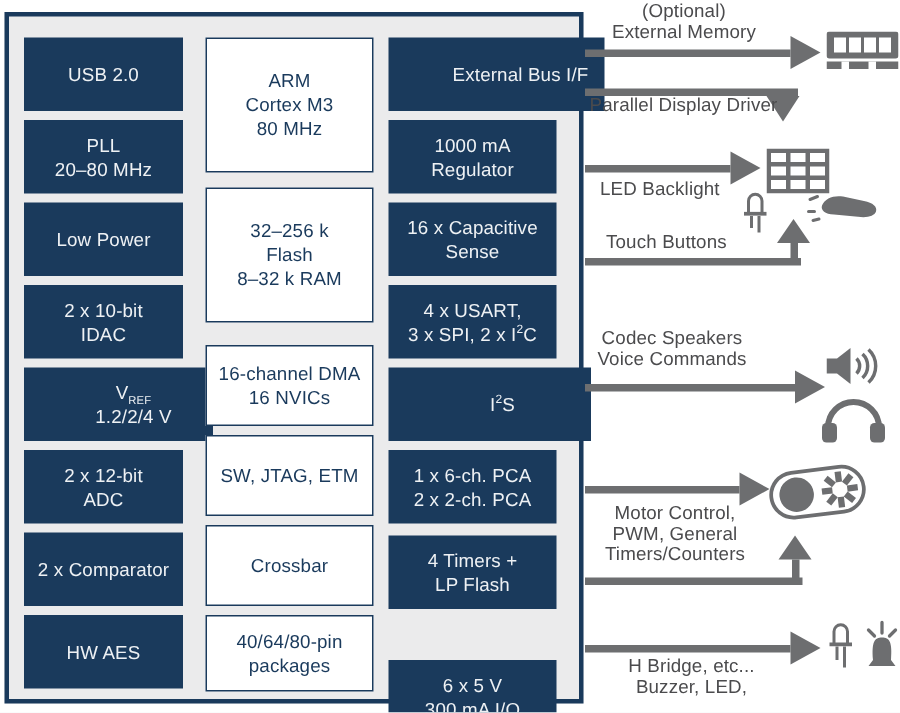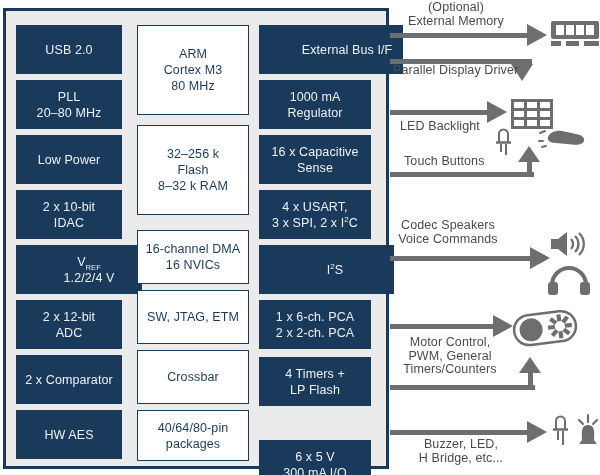--- a/index.html
+++ b/index.html
@@ -219,17 +219,17 @@
   <svg class="icon" style="left:551px;top:412px;" width="18" height="34" viewBox="0 0 18 34">
     <path d="M5,17 V9 a4.5,4.5 0 0 1 9,0 V17" fill="none" stroke="#6d6e70" stroke-width="2"></path>
     <path d="M2,17.5 H17" stroke="#6d6e70" stroke-width="2.5" fill="none"></path>
     <path d="M7,19 V28 M12,19 V33" stroke="#6d6e70" stroke-width="2" fill="none"></path>
   </svg>
   <svg class="icon" style="left:575px;top:412px;" width="26" height="34" viewBox="0 0 26 34">
     <path d="M4,8 L8,12 M13,3 V10 M22,8 L18,12" stroke="#6d6e70" stroke-width="2.2" fill="none" stroke-linecap="round"></path>
     <path d="M4,32 L7,28 C6,16 8,13 13,13 C18,13 20,16 19,28 L22,32 Z" fill="#6d6e70"></path>
   </svg>
   <div class="rlabel center" style="left:402px;top:438px;width:118px;">
+    <div>H Bridge, etc...</div>
     <div>Buzzer, LED,</div>
-    <div>H Bridge, etc...</div>
   </div>
 
 </div>
 
 </body></html>

